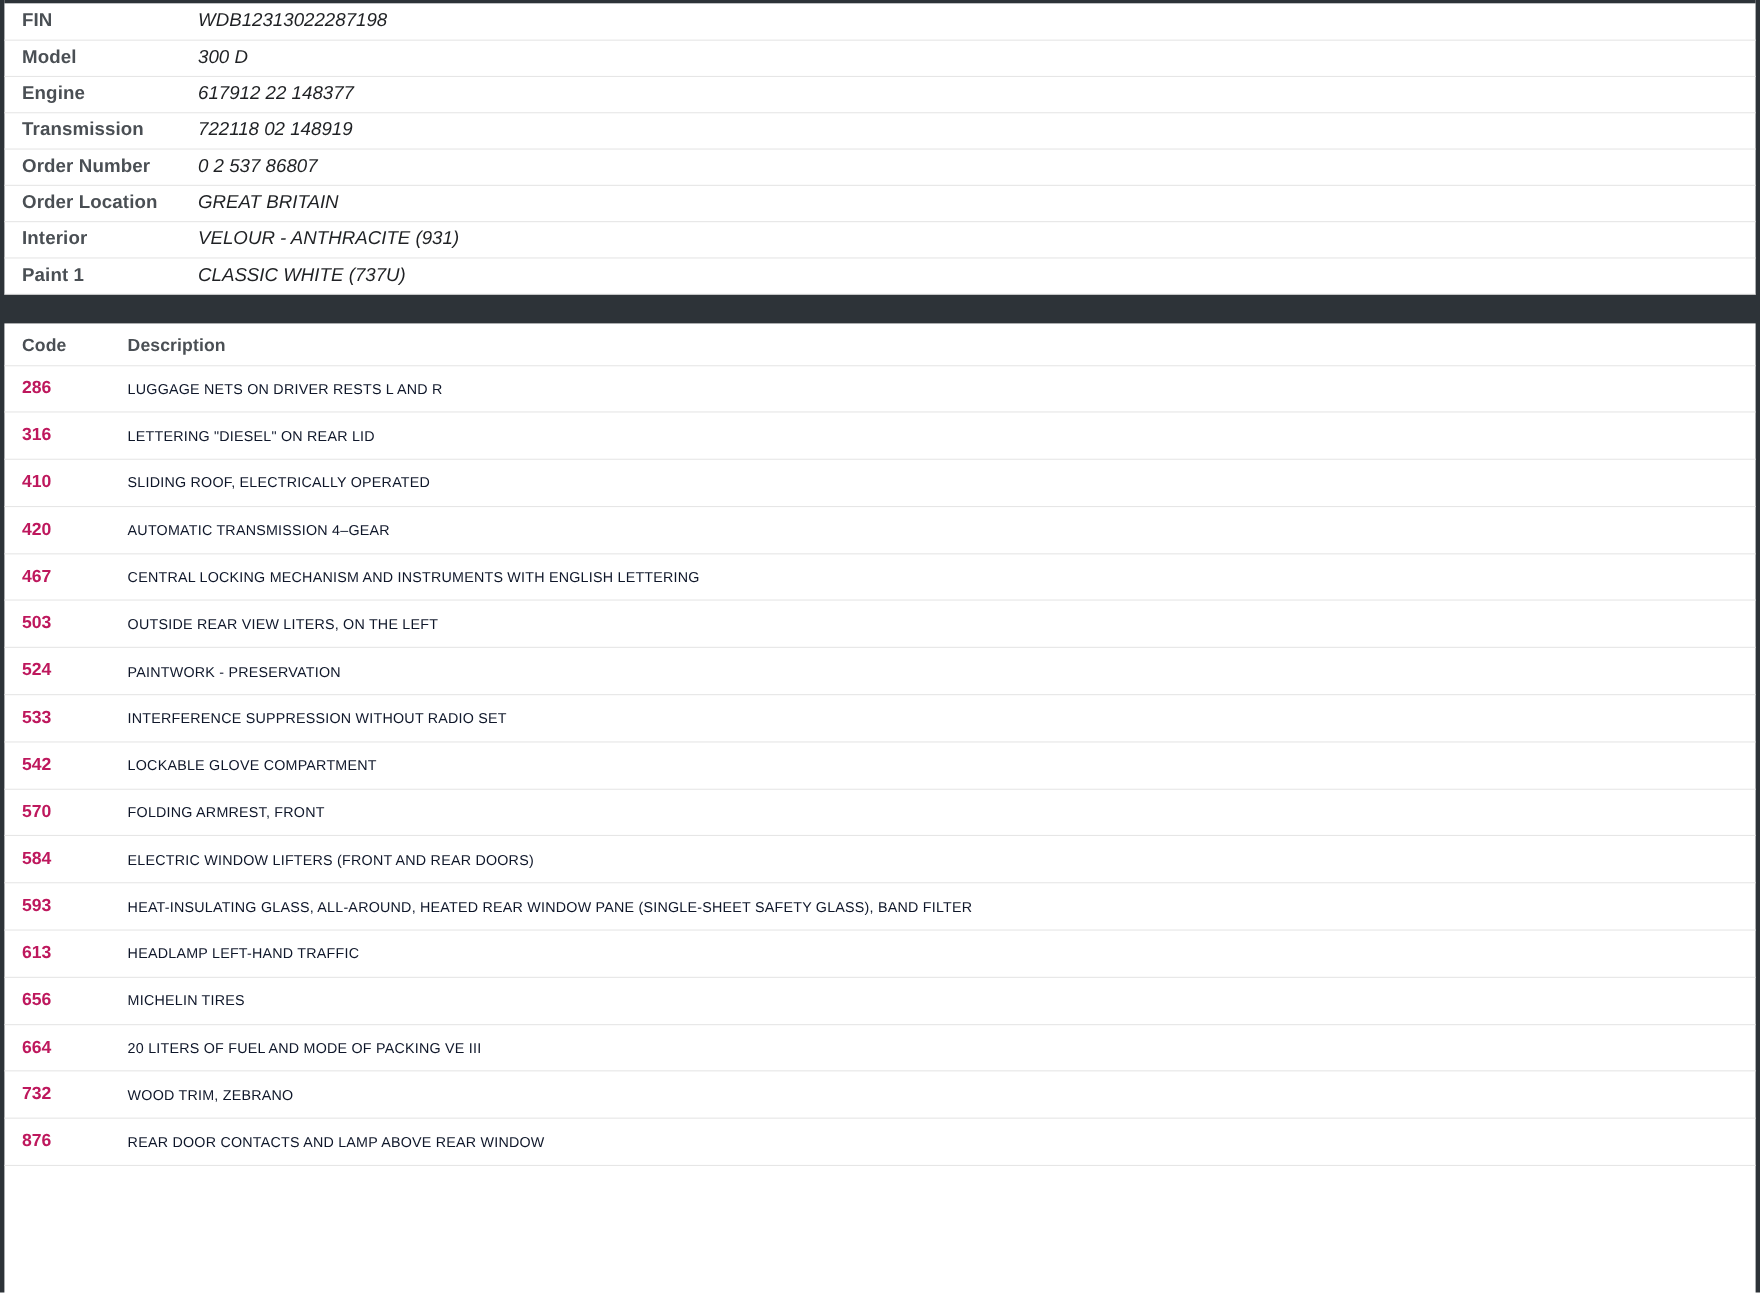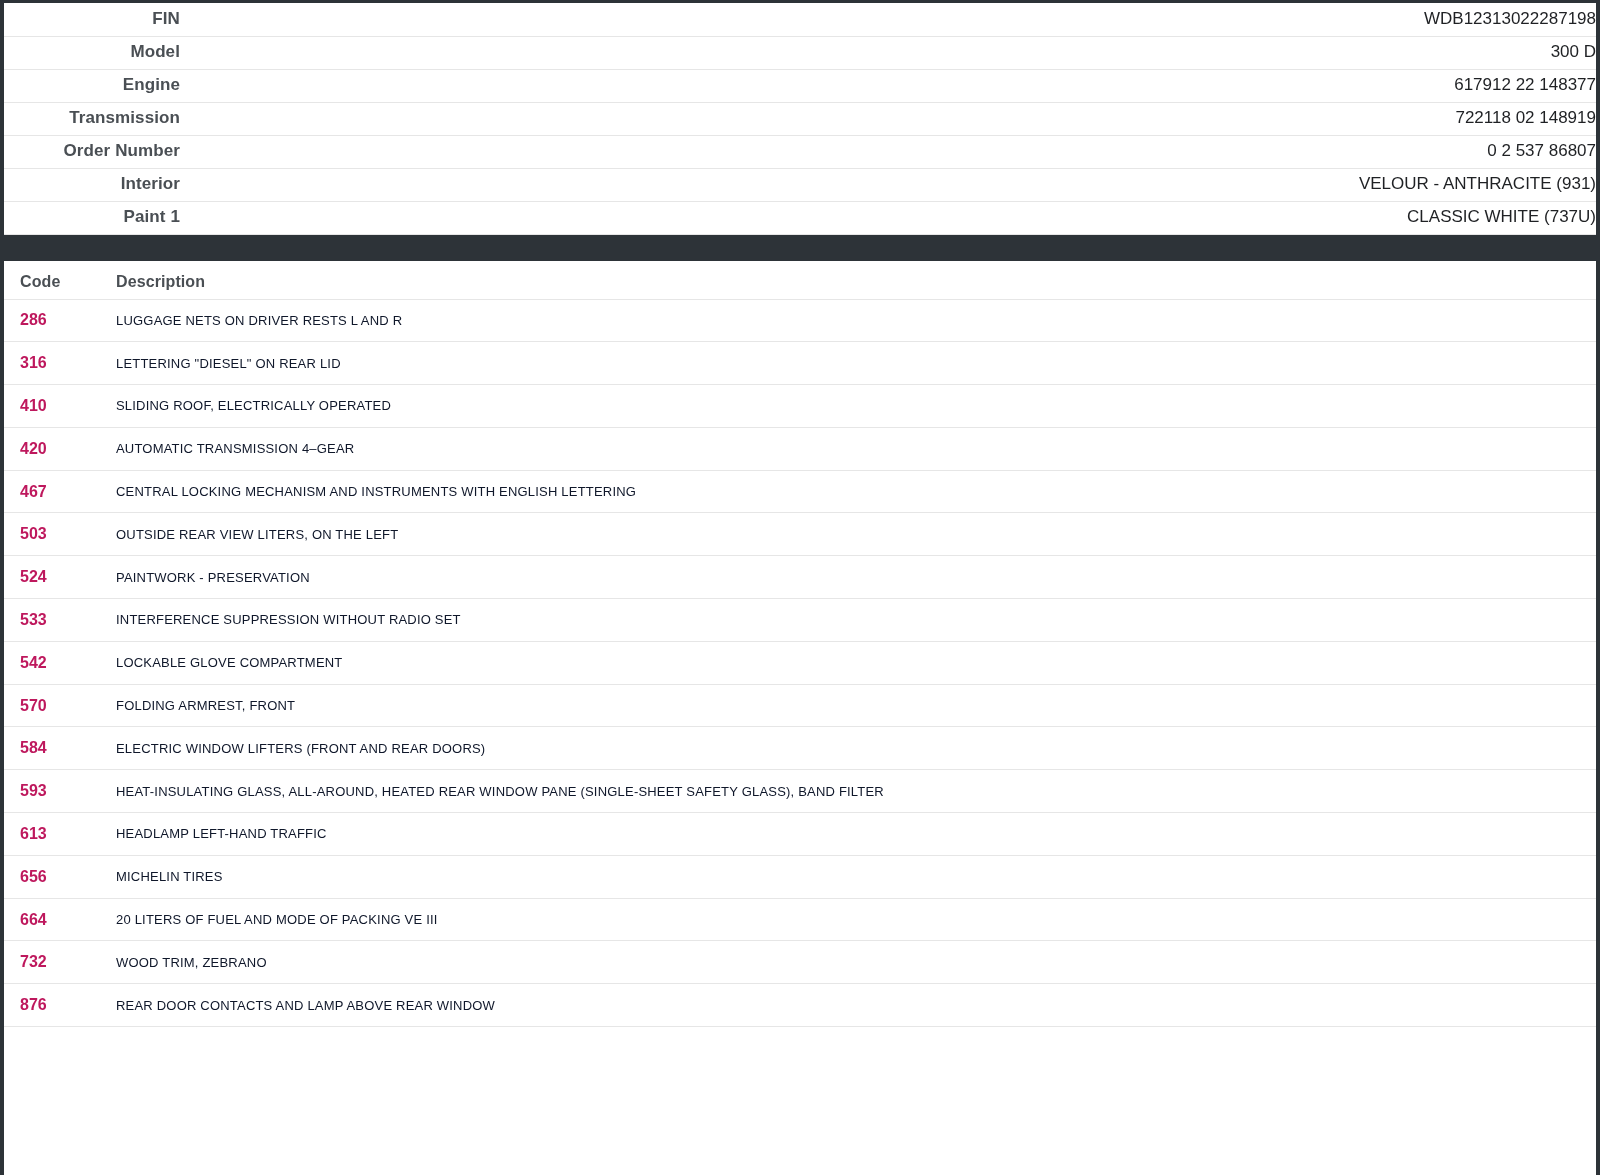--- a/index.html
+++ b/index.html
@@ -30,38 +30,38 @@
   }
 
   
   .spec-table {
     width: 100%;
     border-collapse: collapse;
     table-layout: fixed;
   }
   .spec-table tr {
     height: 33px;
-    text-align: right;
   }
   .spec-table td {
     border-bottom: 1px solid #e6e6e6;
     padding: 0 0 0 16px;
     vertical-align: middle;
     font-size: 17px;
     line-height: 1.2;
   }
   .spec-label {
     width: 160px;
     font-weight: bold;
     color: #4a4f54;
     letter-spacing: 0.1px;
   }
   .spec-value {
     color: #1f2124;
     padding-left: 0 !important;
+    font-style: italic;
   }
   .band-wrap {
     position: relative;
     left: -4px;
     width: 1600px;
     height: 26px;
     background: #2d3338;
   }
 
   
@@ -129,20 +129,24 @@
       </tr>
       <tr>
         <td class="spec-label">Transmission</td>
         <td class="spec-value">722118 02 148919</td>
       </tr>
       <tr>
         <td class="spec-label">Order Number</td>
         <td class="spec-value">0 2 537 86807</td>
       </tr>
       <tr>
+        <td class="spec-label">Order Location</td>
+        <td class="spec-value">GREAT BRITAIN</td>
+      </tr>
+      <tr>
         <td class="spec-label">Interior</td>
         <td class="spec-value">VELOUR - ANTHRACITE (931)</td>
       </tr>
       <tr>
         <td class="spec-label">Paint 1</td>
         <td class="spec-value">CLASSIC WHITE (737U)</td>
       </tr>
     </tbody>
   </table>
 

